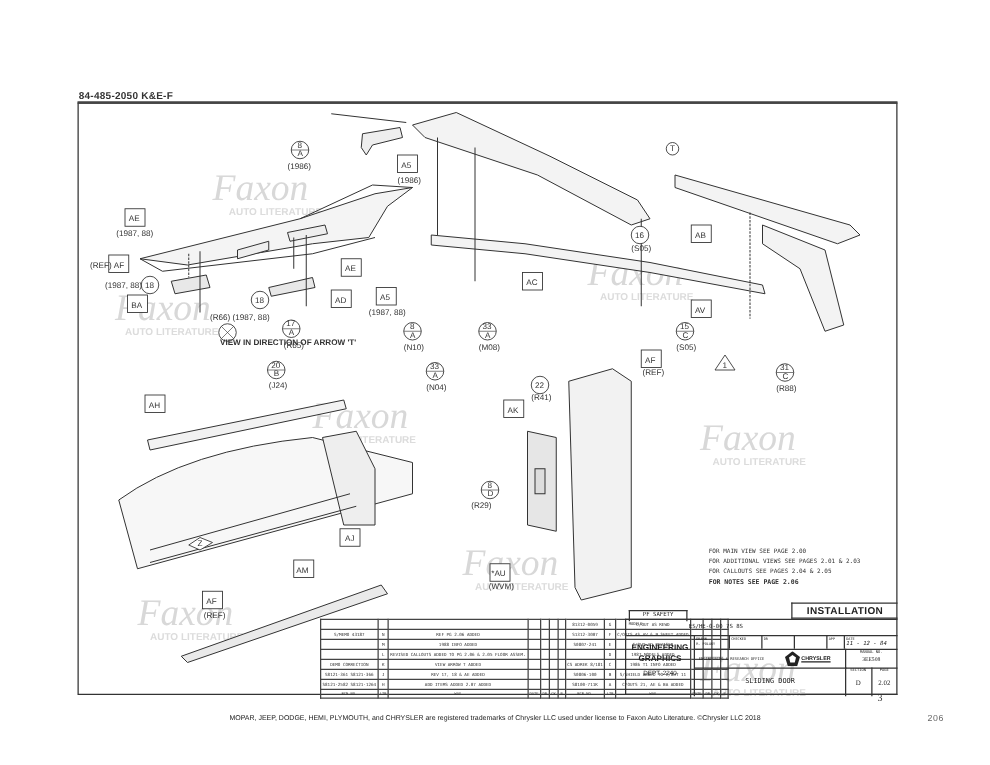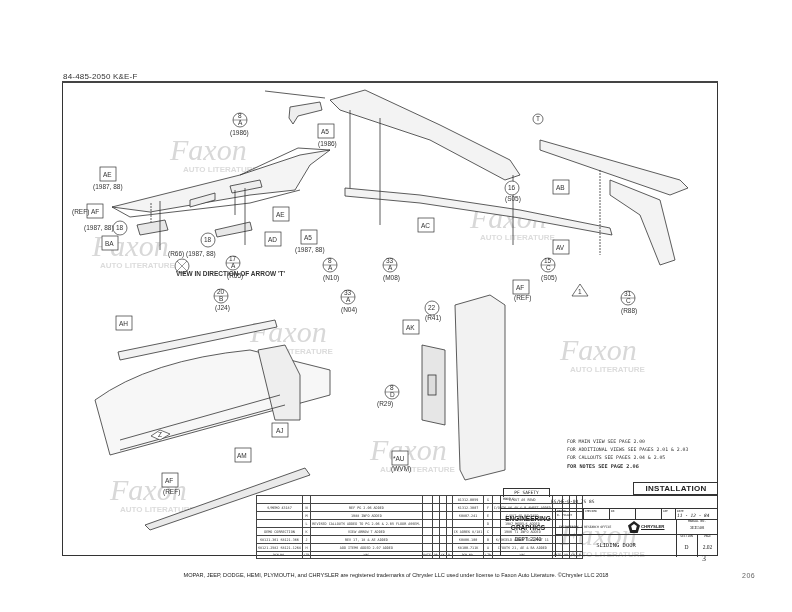--- a/index.html
+++ b/index.html
@@ -1,17 +1,17 @@
 <!DOCTYPE html>
 <html><head>
 <meta charset="utf-8">
 <style>
   html, body { margin:0; padding:0; background:#ffffff; }
   body { width:792px; height:612px; position:relative; overflow:hidden; font-family:"Liberation Sans", sans-serif; color:#222; }
-  .doc-number { position:absolute; left:63px; top:72px; font-size:8px; font-weight:normal; letter-spacing:0.2px; color:#333; }
+  .doc-number { position:absolute; left:63px; top:72px; font-size:8px; font-weight:bold; letter-spacing:0.2px; color:#333; }
   .frame { position:absolute; left:62px; top:82px; width:656px; height:474px; border:1.2px solid #333; border-left:1px solid #333; box-sizing:border-box; }
   .frame-top { position:absolute; left:62px; top:81px; width:656px; height:2px; background:#444; }
   svg.drawing { position:absolute; left:0; top:0; width:792px; height:612px; }
   .label-box { font-family:"Liberation Sans", sans-serif; fill:#333; font-size:6.5px; }
   .notes { position:absolute; left:567px; top:438px; font-family:"DejaVu Sans Mono", monospace; font-size:4.8px; color:#333; line-height:8px; }
   .notes .strong { font-weight:bold; font-size:5.2px; }
   .install { position:absolute; left:633px; top:482px; width:85px; height:13px; border:1px solid #333; border-right:none; box-sizing:border-box; font-size:8px; font-weight:bold; letter-spacing:0.3px; text-align:center; line-height:12px; }
   .pf-safety { position:absolute; left:503px; top:488px; width:45px; height:8px; border:1px solid #333; border-bottom:none; font-size:4.5px; text-align:center; line-height:8px; font-family:"DejaVu Sans Mono", monospace; }
   .tbl { position:absolute; left:256px; top:495px; border-collapse:collapse; font-family:"DejaVu Sans Mono", monospace; font-size:3.4px; color:#333; }
   .tbl td { border:0.6px solid #444; height:7px; padding:0 1px; white-space:nowrap; text-align:center; overflow:hidden; }

